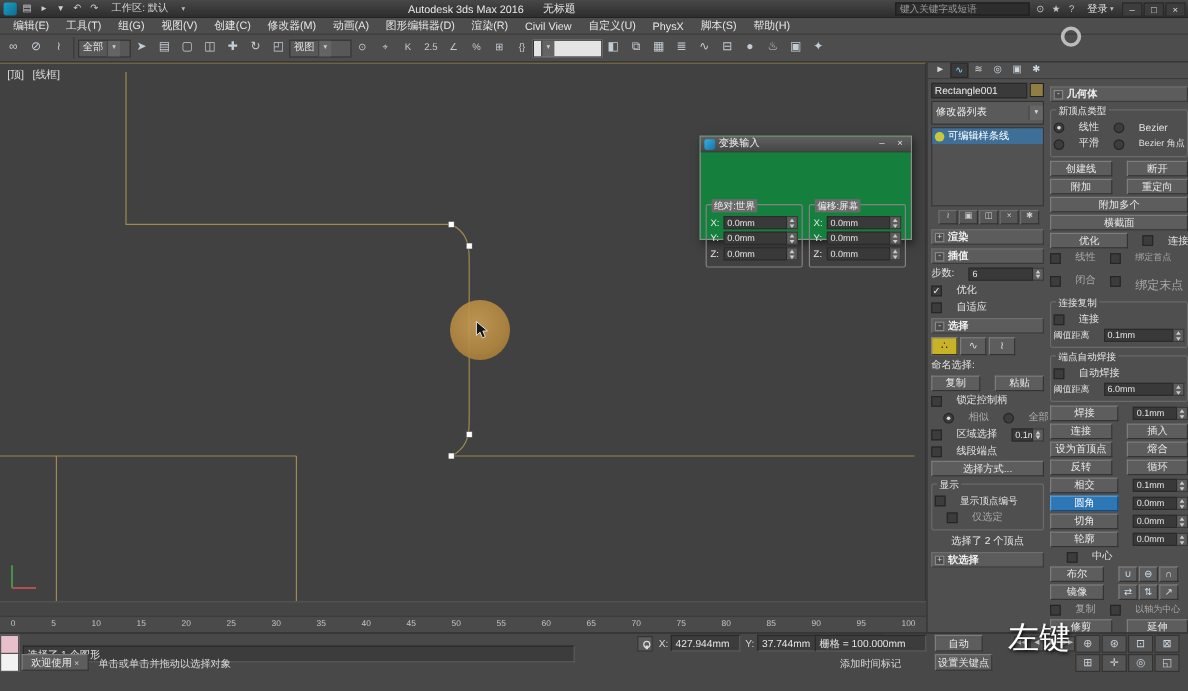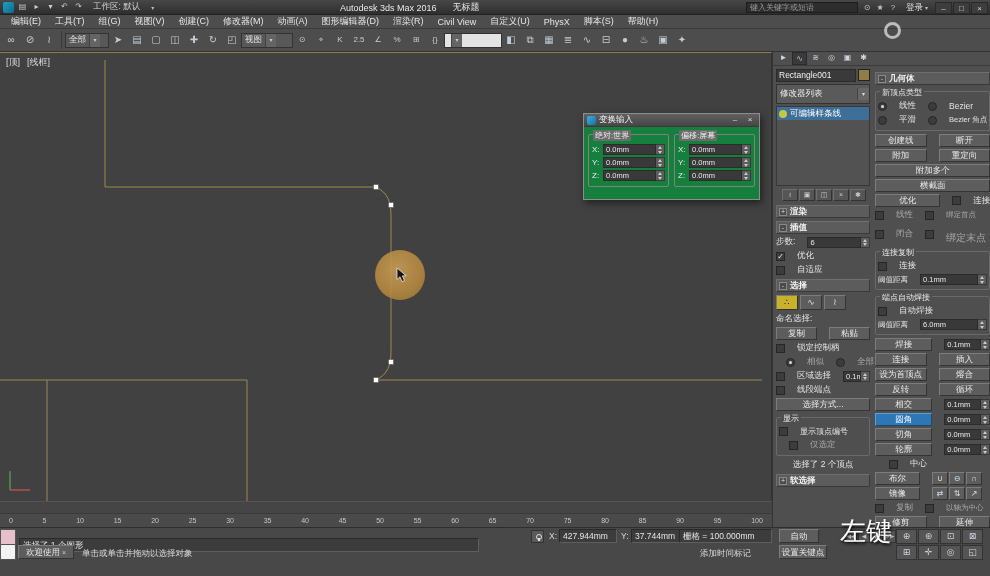--- a/index.html
+++ b/index.html
@@ -43,21 +43,21 @@
   .cursor-blob{position:absolute;left:375px;top:197px;width:50px;height:50px;border-radius:50%;background:radial-gradient(circle at 45% 40%,#c99e55 0%,#b3873f 60%,#96712f 100%);opacity:.9;z-index:6;}
   .cursor-arrow{position:absolute;left:396px;top:214px;z-index:7;}
   .axis{position:absolute;left:5px;bottom:6px;z-index:5;}
 
   
   .tdialog{position:absolute;left:583px;top:60px;width:177px;height:87px;background:#15803d;border:1px solid #8d8d8d;box-shadow:2px 3px 7px rgba(0,0,0,.5);z-index:40;}
   .dtitle{height:13px;background:linear-gradient(#606060,#464646);display:flex;align-items:center;gap:3px;padding:0 3px;border-bottom:1px solid #3a3a3a;}
   .dicon{width:9px;height:9px;background:linear-gradient(135deg,#35b2e5,#1a6fa0);border-radius:2px;}
   .dtxt{flex:1;font-size:8.5px;color:#f2f2f2;}
   .dbtn{width:12px;height:11px;text-align:center;line-height:10px;font-size:8px;color:#ddd;}
-  .dbody{display:flex;gap:5px;padding:7px 4px 4px;}
+  .dbody{display:flex;gap:5px;padding:7px 4px 4px;margin-top:36px;}
   .grp{flex:1;border:1px solid #828282;border-radius:2px;position:relative;padding:7px 3px 3px;}
   .grp .leg{position:absolute;top:-5px;left:4px;background:#6b6b6b;padding:0 2px;font-size:8px;color:#f0f0f0;}
   .axisrow{display:flex;align-items:center;gap:2px;margin:2px 0;}
   .axisrow .al{width:9px;font-size:8px;color:#ececec;}
 
   
   .spinner{display:flex;height:11px;flex:1;min-width:0;}
   .spinner .sval{flex:1;background:#393939;border:1px solid #2b2b2b;color:#e6e6e6;font-size:7.5px;line-height:9px;padding:0 2px;overflow:hidden;white-space:nowrap;}
   .spinner .sarr{width:9px;display:flex;flex-direction:column;background:#5d5d5d;border:1px solid #3a3a3a;border-left:none;}
   .spinner .sarr i{flex:1;position:relative;display:block;}
@@ -72,21 +72,21 @@
   .pcols{position:absolute;top:15px;left:0;right:0;bottom:0;display:flex;}
   .lcol{width:99px;padding:2px 2px 0 3px;}
   .rcol{flex:1;padding:2px 3px 0 3px;}
 
   .namerow{display:flex;gap:2px;height:13px;margin-bottom:2px;}
   .nfield{flex:1;background:#3a3a3a;border:1px solid #2a2a2a;color:#eee;font-size:8.5px;line-height:11px;padding-left:2px;}
   .swatch{width:12px;height:12px;background:#8f7f45;border:1px solid #222;}
   .ddl{height:20px;background:#5a5a5a;border:1px solid #333;display:flex;align-items:center;margin-bottom:2px;}
   .ddl span.txt{flex:1;font-size:8.5px;padding-left:3px;color:#eee;white-space:nowrap;overflow:hidden;}
   .ddl .dda{width:12px;height:12px;background:#666;border-left:1px solid #444;font-size:6px;text-align:center;line-height:12px;}
-  .stack{height:80px;background:#525252;border:1px solid #383838;margin-bottom:2px;}
+  .stack{height:66px;background:#525252;border:1px solid #383838;margin-bottom:2px;}
   .stackrow{height:13px;background:#3d6f99;display:flex;align-items:center;gap:3px;padding:0 2px;color:#fff;font-size:8.5px;}
   .sicon-b{width:8px;height:8px;background:#c8c83c;border-radius:50%;flex:0 0 auto;}
   .stacktools{height:14px;display:flex;gap:1px;padding:1px 0 0 6px;margin-bottom:2px;}
   .stool{width:16px;height:12px;background:#565656;border:1px solid;border-color:#6e6e6e #333 #333 #6e6e6e;font-size:7px;line-height:10px;text-align:center;color:#ccc;}
 
   .roll{height:13px;background:#5c5c5c;border:1px solid;border-color:#6e6e6e #3a3a3a #3a3a3a #6e6e6e;display:flex;align-items:center;gap:3px;padding:0 2px;margin:3px 0 2px;font-weight:bold;color:#f2f2f2;font-size:8.5px;white-space:nowrap;}
   .pm{width:8px;height:8px;background:#4c4c4c;border:1px solid #888;font-size:7px;line-height:6px;text-align:center;font-weight:normal;color:#ddd;flex:0 0 auto;}
 
   .prow{display:flex;align-items:center;gap:12px;margin:2px 0;}
   .plabel{font-size:8.5px;color:#e2e2e2;white-space:nowrap;}

